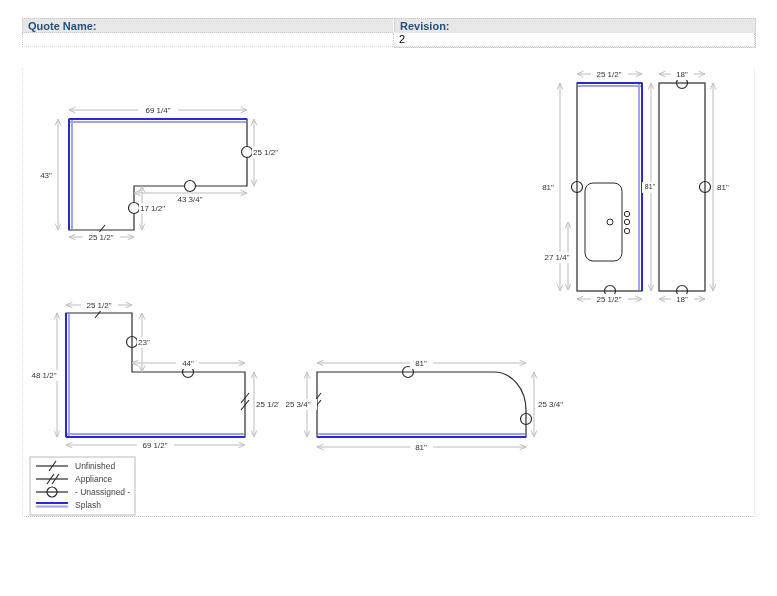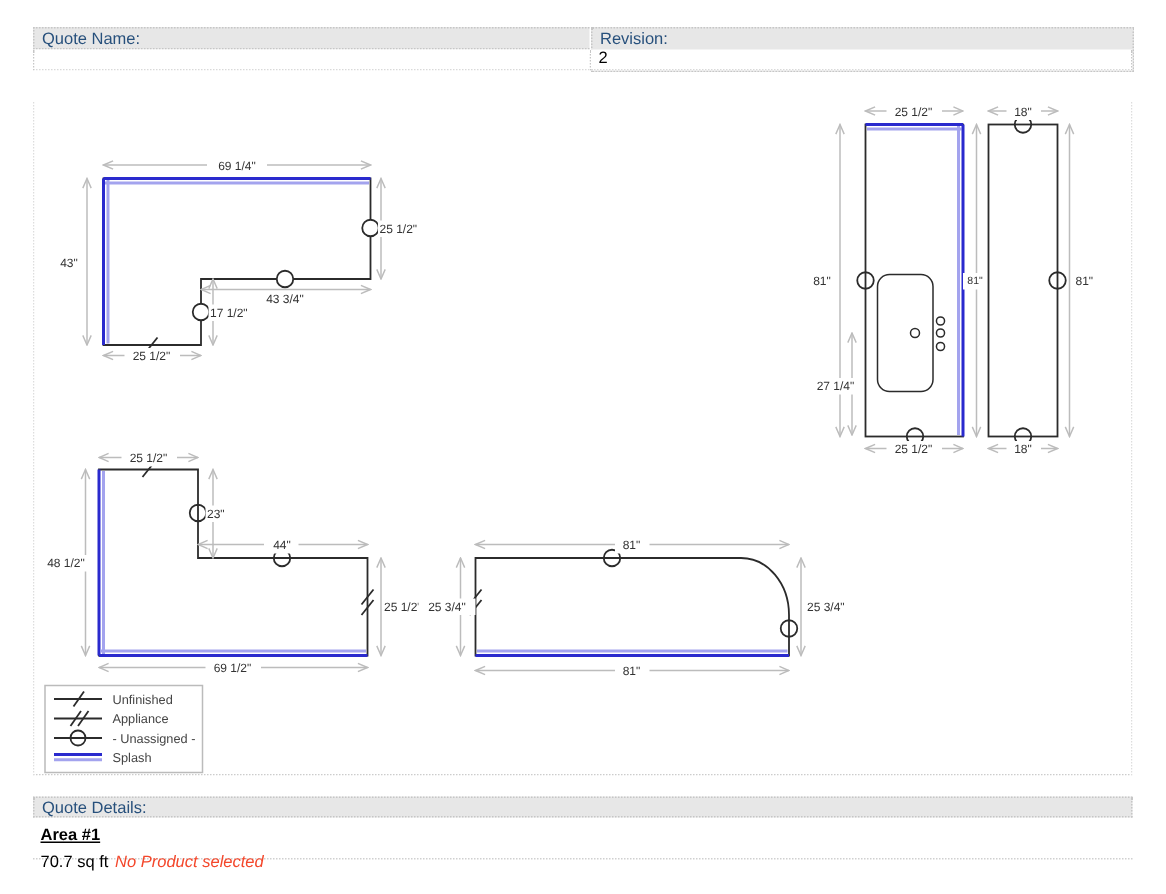--- a/index.html
+++ b/index.html
@@ -1,19 +1,19 @@
 <!DOCTYPE html>
 <html><head>
 <meta charset="utf-8">
 <style>
   html,body{margin:0;padding:0;background:#fff;}
   body{width:777px;height:596px;font-family:"Liberation Sans",sans-serif;}
   .page{position:relative;width:777px;height:596px;overflow:hidden;}
   .bar{position:absolute;box-sizing:border-box;background:#e7e7e7;color:#27507c;
-       font-size:11px;font-weight:normal;line-height:13px;padding:1px 5px;
+       font-size:11px;font-weight:bold;line-height:13px;padding:1px 5px;
        border-top:1px dotted #c6c6c6;border-bottom:1px dotted #c6c6c6;}
   .cellL{border-left:1px dotted #c6c6c6;}
   .cellR{border-right:1px dotted #c6c6c6;}
   .val{position:absolute;box-sizing:border-box;background:#fff;color:#000;
        font-size:11px;line-height:13px;padding:0 5px;border-bottom:1px dotted #d9d9d9;}
   .drawing-region{position:absolute;left:22px;top:68px;width:733px;height:449px;
        box-sizing:border-box;background:#fff;
        border-left:1px dotted #ddd;border-right:1px dotted #ddd;border-bottom:1px dotted #ccc;}
   .details-body{position:absolute;left:22px;top:546px;width:733px;height:27px;
        box-sizing:border-box;background:#fff;padding:1px 5px;border-bottom:1px dotted #d0d0d0;}
@@ -204,22 +204,14 @@
         <line class="mark" x1="13" y1="424" x2="45" y2="424"></line>
         <circle class="mark" cx="29" cy="424" r="5" fill="#fff"></circle>
         <text class="lg" x="52" y="427">- Unassigned -</text>
         <line class="splash-d" x1="13" y1="435" x2="45" y2="435"></line>
         <line class="splash-l" x1="13" y1="438.5" x2="45" y2="438.5"></line>
         <text class="lg" x="52" y="440">Splash</text>
       </g>
     </svg>
   </div>
 
-  <div class="bar cellL cellR" style="left:22px;top:531px;width:733px;height:14px;">
-    <span>Quote Details:</span>
-  </div>
-  <div class="details-body">
-    <span class="area-link">Area #1</span><br>
-    <span class="size-line">70.7 sq ft</span>
-    <span class="size-line warning">No Product selected</span>
-  </div>
 
 </div>
 
 </body></html>

